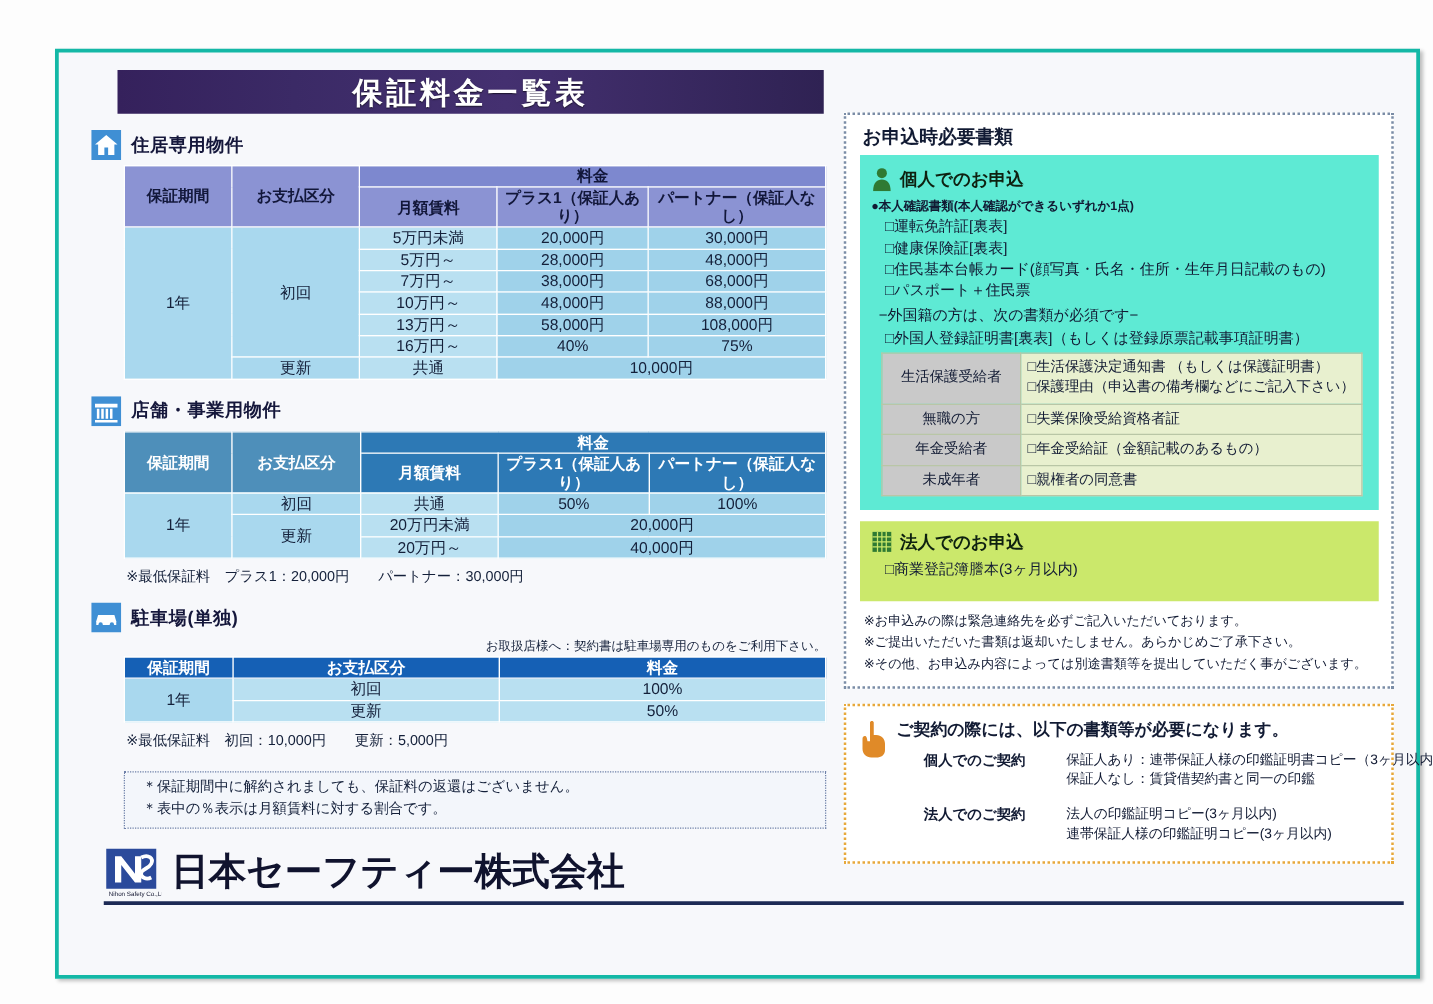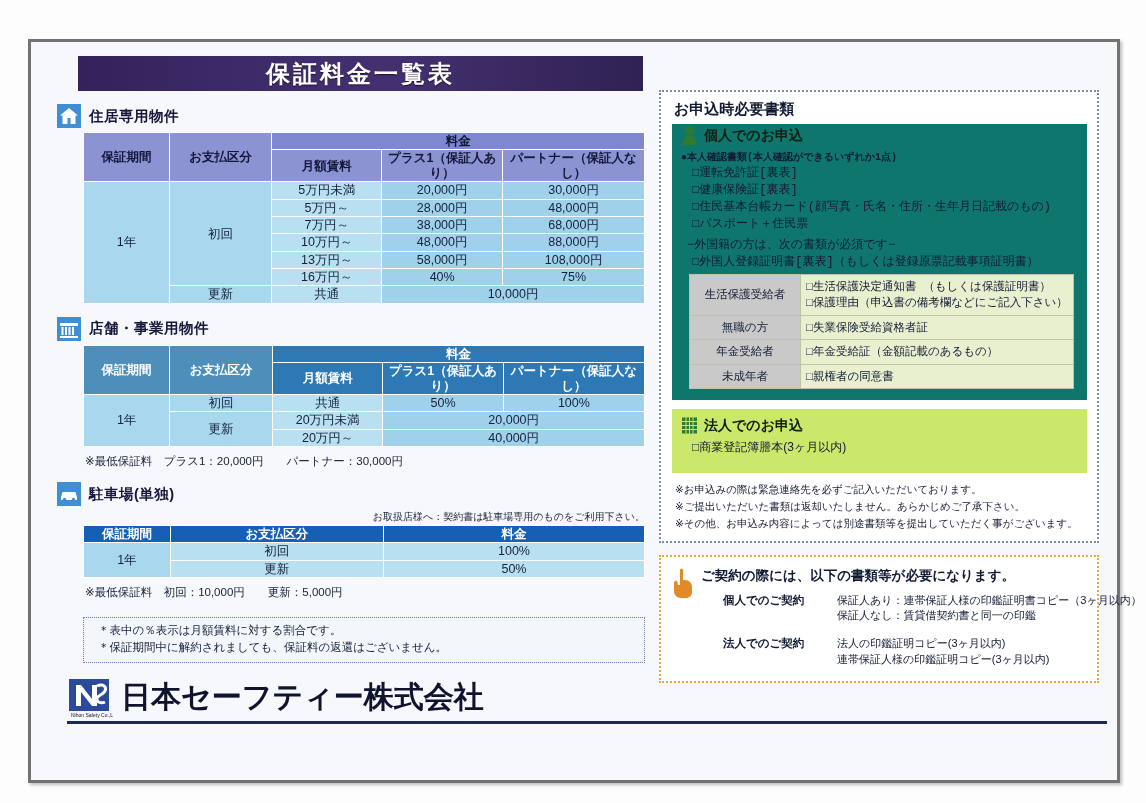--- a/index.html
+++ b/index.html
@@ -9,22 +9,22 @@
     font-family:"Liberation Sans","DejaVu Sans",sans-serif;
     overflow:hidden;
     position:relative;
   }
   
   #page{
     position:absolute;left:0;top:0;width:1146px;height:803px;
     background:#fdfdfd;
   }
   #frame{
-    position:absolute;left:28px;top:39px;width:1086px;height:738px;
-    border:3px solid #737373;
+    position:absolute;left:44px;top:39px;width:1086px;height:738px;
+    border:3px solid #14b8a6;
     background:#f7f8fb;
     box-shadow:2px 2px 3px rgba(0,0,0,.25);
   }
   .col-left{position:absolute;left:14px;top:8px;width:600px;}
   .col-right{position:absolute;left:628px;top:48px;width:440px;}
 
   
   .main-title{
     margin:6px 0 0 33px;width:565px;height:35px;
     background:linear-gradient(90deg,#35215c 0%,#3b2a66 25%,#443070 55%,#2f2253 100%);
@@ -85,21 +85,21 @@
   .logo-mark{width:46px;height:42px;flex:0 0 auto;}
   .logo-text{font-size:30px;font-weight:bold;color:#10132e;letter-spacing:0px;}
   .logo-rule{margin:2px 0 0 22px;width:1040px;height:3px;background:#1d2a55;}
 
   
   .dbox{
     border:2px dotted #7a8ca6;background:#ffffff;
     padding:8px 10px 9px 11px;
   }
   .dbox-title{font-size:15px;font-weight:bold;color:#111a33;margin:0 0 5px 2px;}
-  .green{background:#0f766e;padding:2px 9px 9px 9px;font-family:Liberation Mono, monospace;}
+  .green{background:#5eead4;padding:10px 9px 9px 9px;}
   .gh{display:flex;align-items:center;gap:6px;margin:0 0 5px 0;}
   .gh-ico{width:17px;height:19px;flex:0 0 auto;}
   .gh-txt{font-size:14px;font-weight:bold;color:#0e2110;}
   .bullet{font-size:10px;font-weight:bold;color:#111a33;margin:2px 0 2px 0;}
   .chk{font-size:12px;color:#111a33;margin:1.5px 0 1.5px 11px;line-height:1.3;}
   .dash{font-size:12px;color:#111a33;margin:3px 0 2px 6px;}
   .sq{font-size:12px;font-weight:bold;color:#111a33;margin:9px 0 1px 0;line-height:1.3;}
   .sq .ind{display:block;margin-left:11px;font-weight:bold;}
 
   table.gt{border-collapse:collapse;width:97%;margin:4px 0 2px 8px;table-layout:fixed;}
@@ -288,22 +288,22 @@
         <tr>
           <td class="b2">更新</td>
           <td class="b2">50%</td>
         </tr>
       </tbody>
         </table>
 
       <div class="note">※最低保証料　初回：10,000円　　更新：5,000円</div>
 
       <div class="footbox">
+        <div>＊保証期間中に解約されましても、保証料の返還はございません。</div>
         <div>＊表中の％表示は月額賃料に対する割合です。</div>
-        <div>＊保証期間中に解約されましても、保証料の返還はございません。</div>
       </div>
 
       <div class="logo-row">
         <svg class="logo-mark" viewBox="0 0 46 42">
           <rect x="2" y="2" width="40" height="32" fill="#2b4a9b"></rect>
           <path d="M9 29 L9 8 L14 8 L25 22 L25 8 L30 8 L30 29 L25 29 L14 15 L14 29 Z" fill="#ffffff"></path>
           <path d="M30 9 C36 6 40 10 38 14 C36 18 31 18 30 21 C29 25 34 27 38 25" stroke="#ffffff" stroke-width="3" fill="none"></path>
           <text x="4" y="40" font-size="5" fill="#10132e" font-family="'Liberation Sans',sans-serif">Nihon Safety Co.,Ltd</text>
         </svg>
         <span class="logo-text">日本セーフティー株式会社</span>

